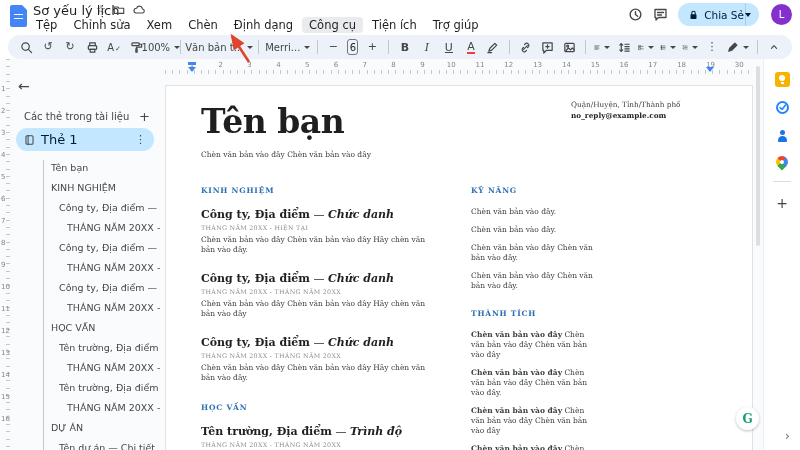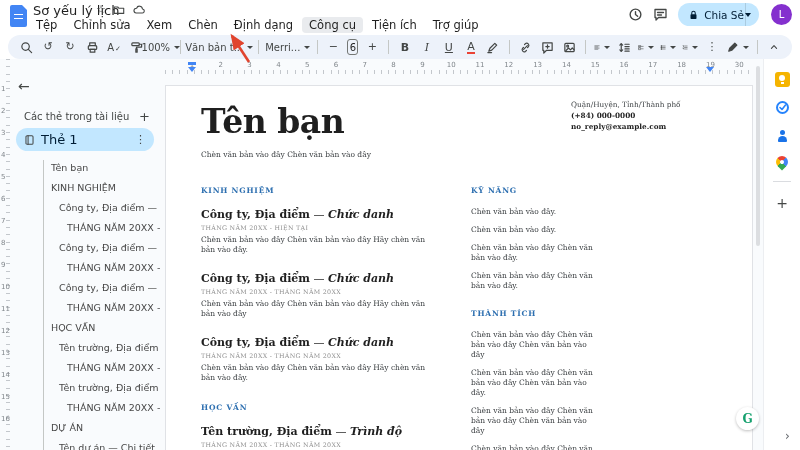--- a/index.html
+++ b/index.html
@@ -88,21 +88,21 @@
   .entry-title .company { font-weight:bold; }
   .entry-title .role { font-weight:bold; font-style:italic; }
   .entry-dates { font-family:"DejaVu Serif",serif; font-size:6.3px; letter-spacing:0.3px; color:#8f8f8f; margin-top:3px; }
   .entry-body { font-family:"DejaVu Serif",serif; font-size:7.5px; line-height:10px; color:#3c4043; margin-top:4px; }
   #edu-block { margin-top:20px; }
   .skill-item { font-family:"DejaVu Serif",serif; font-size:7.5px; line-height:10px; color:#3c4043; margin-bottom:8px; }
   #skills-list { margin-top:12px; }
   #ach-heading { margin-top:18px; }
   #ach-list { margin-top:12px; }
   .ach-item { font-family:"DejaVu Serif",serif; font-size:7.5px; line-height:10px; color:#3c4043; margin-bottom:8px; }
-  .ach-item .lead { font-weight:normal; }
+  .ach-item .lead { font-weight:bold; }
 
   
   #right-panel { position:absolute; right:0; top:59px; width:37px; height:391px; background:#fff; border-left:1px solid #eceef1;
     display:flex; flex-direction:column; align-items:center; padding-top:13px; gap:13px; }
   #keep-icon { width:15px; height:15px; background:#f5b400; border-radius:3px; position:relative; }
   #keep-icon::before { content:""; position:absolute; left:4.5px; top:3px; width:6px; height:6px; background:#fff; border-radius:50%; }
   #keep-icon::after { content:""; position:absolute; left:6px; top:9.5px; width:3px; height:2.5px; background:#fff; }
   #contacts-icon { width:15px; height:15px; position:relative; }
   #contacts-icon::before { content:""; position:absolute; left:5px; top:1.5px; width:5px; height:5px; background:#1a73e8; border-radius:50%; }
   #contacts-icon::after { content:""; position:absolute; left:3px; top:8px; width:9px; height:5.5px; background:#1a73e8; border-radius:5px 5px 1px 1px; }
@@ -429,21 +429,20 @@
 
       <div class="ol-item lvl2">Tên dự án — Chi tiết</div>
     </div>
 </div>
 
 <div id="page">
   <div id="doc-name">Tên bạn</div>
   <div id="doc-tagline">Chèn văn bản vào đây Chèn văn bản vào đây</div>
   <div id="contact">
     <div>Quận/Huyện, Tỉnh/Thành phố</div>
-    <div class="strong">(+84) 000-0000</div>
     <div class="strong">no_reply@example.com</div>
   </div>
 
   <div id="col-left">
     <div class="sec-heading">KINH NGHIỆM</div>
     <div>
 
         <div class="entry">
           <div class="entry-title"><span class="company">Công ty, Địa điểm</span><span class="dash"> — </span><span class="role">Chức danh</span></div>
           <div class="entry-dates">THÁNG NĂM 20XX - HIỆN TẠI</div>

